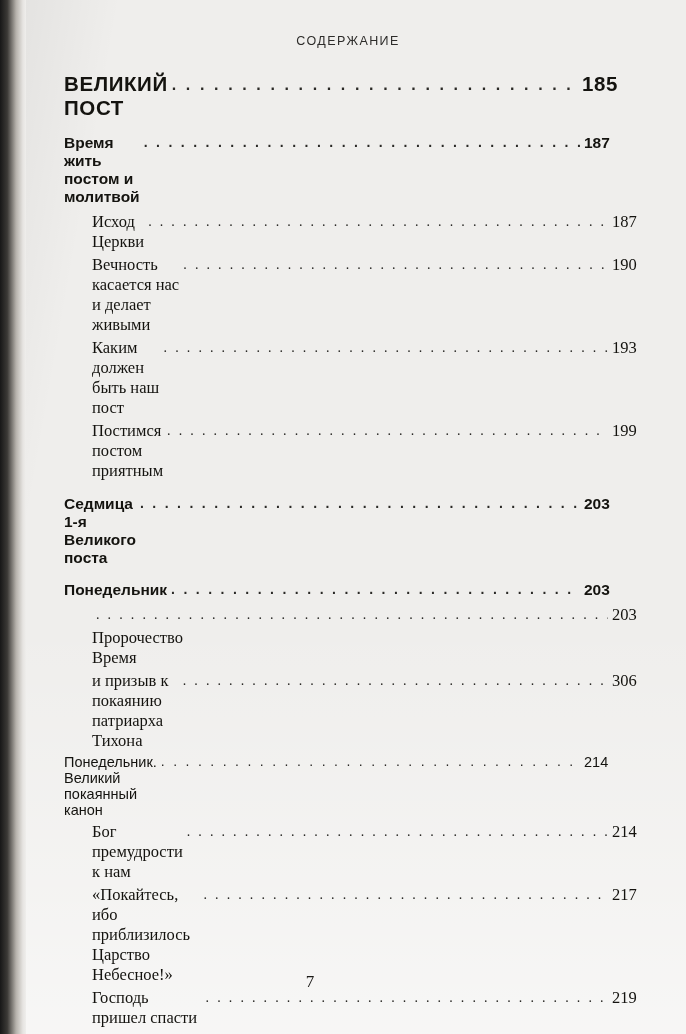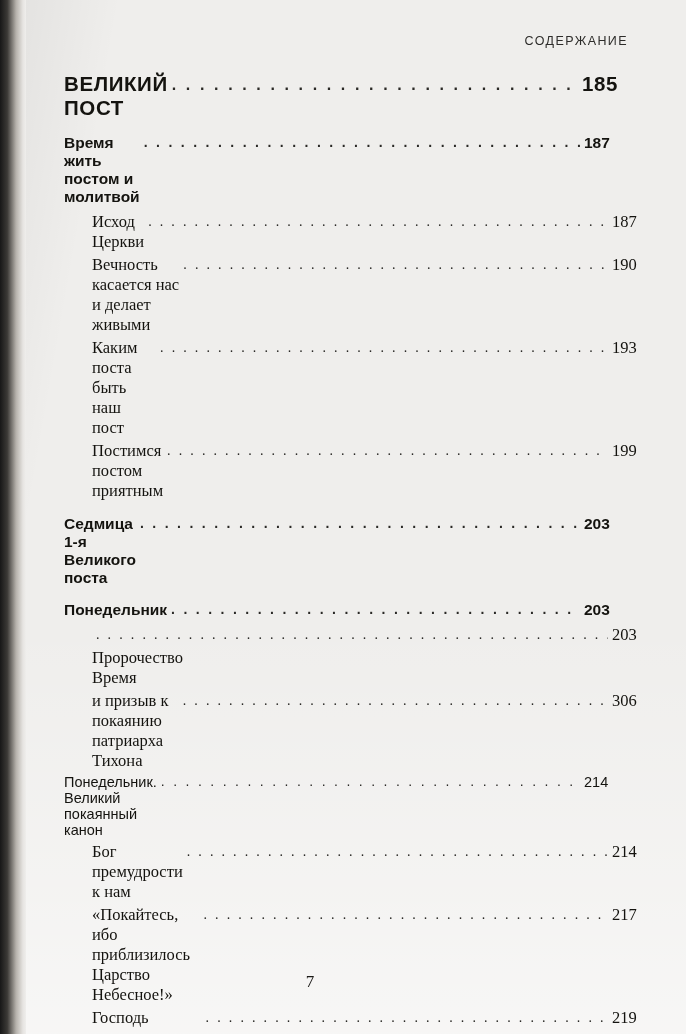--- a/index.html
+++ b/index.html
@@ -30,21 +30,21 @@
     background: linear-gradient(90deg, #171717 0%, #3b3936 28%, #b6b2ac 62%, #e6e4e1 88%, #efeeec 100%);
   }
   .inner {
     position: absolute;
     left: 58px;
     top: 0;
     width: 570px;
     height: 1034px;
   }
   .running-head {
-    text-align: right;
+    text-align: center;
     font-family: "Liberation Sans", sans-serif;
     font-size: 12.5px;
     letter-spacing: 1.4px;
     color: #2d2c2a;
     padding-top: 34px;
     margin-left: 10px;
   }
   .toc {
     margin-top: 24px;
     margin-left: 6px;
@@ -157,21 +157,21 @@
           <span class="txt">Исход Церкви</span>
           <span class="dots">. . . . . . . . . . . . . . . . . . . . . . . . . . . . . . . . . . . . . . . . . . . . . . . . . . . . . . . . . . . . . . . . . . . . . . . . . . . . . . . . . . . . . . . . . . . . . . . . . . . . . . . . . . . . . . . . . . . . . . . </span>
           <span class="pg">187</span>
         </div>
         <div class="entry lvl-item">
           <span class="txt">Вечность касается нас и делает живыми</span>
           <span class="dots">. . . . . . . . . . . . . . . . . . . . . . . . . . . . . . . . . . . . . . . . . . . . . . . . . . . . . . . . . . . . . . . . . . . . . . . . . . . . . . . . . . . . . . . . . . . . . . . . . . . . . . . . . . . . . . . . . . . . . . . </span>
           <span class="pg">190</span>
         </div>
         <div class="entry lvl-item">
-          <span class="txt">Каким поста быть наш пост</span>
+          <span class="txt">Каким должен быть наш пост</span>
           <span class="dots">. . . . . . . . . . . . . . . . . . . . . . . . . . . . . . . . . . . . . . . . . . . . . . . . . . . . . . . . . . . . . . . . . . . . . . . . . . . . . . . . . . . . . . . . . . . . . . . . . . . . . . . . . . . . . . . . . . . . . . . </span>
           <span class="pg">193</span>
         </div>
         <div class="entry lvl-item">
           <span class="txt">Постимся постом приятным</span>
           <span class="dots">. . . . . . . . . . . . . . . . . . . . . . . . . . . . . . . . . . . . . . . . . . . . . . . . . . . . . . . . . . . . . . . . . . . . . . . . . . . . . . . . . . . . . . . . . . . . . . . . . . . . . . . . . . . . . . . . . . . . . . . </span>
           <span class="pg">199</span>
         </div>
         <div class="entry lvl-sec">
           <span class="txt">Седмица 1-я Великого поста</span>

